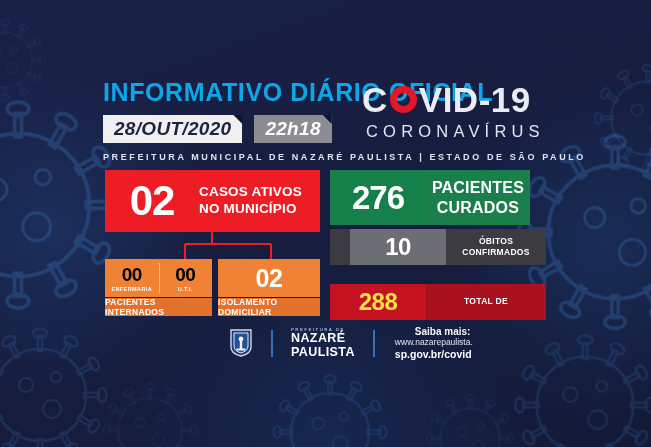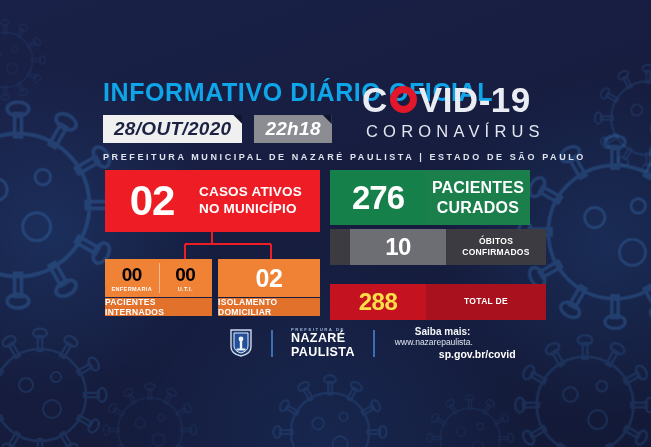--- a/index.html
+++ b/index.html
@@ -153,21 +153,21 @@
   #city-pref {
     font-size:4.3px; font-weight:bold; color:#9fb4d8; letter-spacing:1.5px;
   }
   #city-name {
     font-size:12.5px; font-weight:bold; color:#fff; line-height:1.05;
     letter-spacing:.4px;
   }
   #saiba-block { margin-left:2px; }
   #saiba-l1 { font-size:10px; font-weight:bold; color:#f4f6fa; line-height:1.15;margin-left:20px; }
   #saiba-l2 { font-size:8.5px; color:#dfe5f1; line-height:1.15; }
-  #saiba-l3 { font-size:10.5px; font-weight:bold; color:#fff; line-height:1.15;margin-left:44px; }
+  #saiba-l3 { font-size:10.5px; font-weight:bold; color:#fff; line-height:1.15; }
 </style>
 </head>
 <body>
 
 <div id="bg">
   <svg viewBox="0 0 651 447">
     <defs>
       <g id="spike">
         <rect x="-2.2" y="0" width="4.4" height="15" fill="none" stroke="#3f7fc4" stroke-width="2.4"></rect>
         <ellipse cx="0" cy="18" rx="7" ry="4.5" fill="none" stroke="#3f7fc4" stroke-width="2.4"></ellipse>

